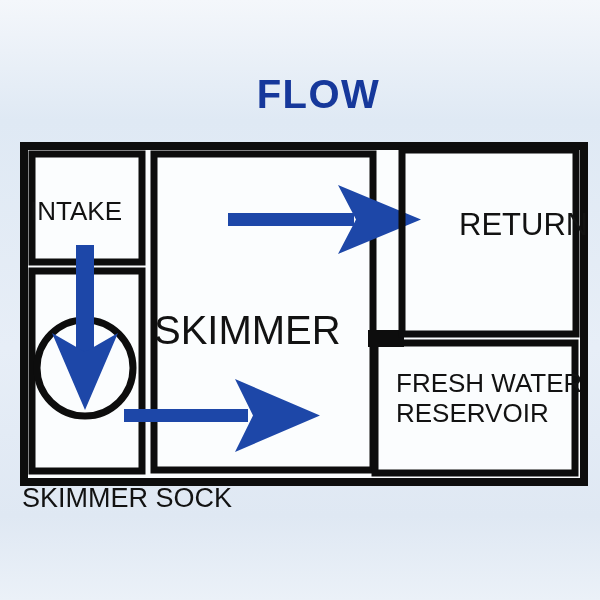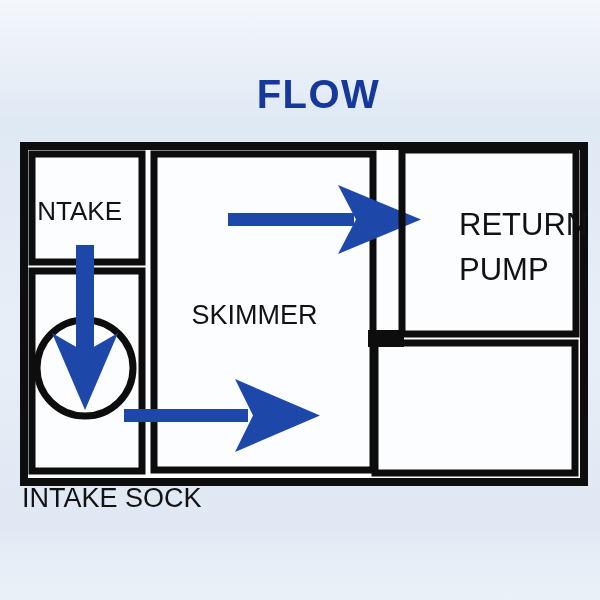--- a/index.html
+++ b/index.html
@@ -8,21 +8,21 @@
     font-family:"Liberation Sans", sans-serif;
     background:linear-gradient(180deg,#f4f7fb 0%,#dfe9f4 20%,#e7eef7 58%,#dfe8f3 86%,#ebf1f8 100%);
   }
   .stage svg{position:absolute;left:0;top:0;}
   .title{
     position:absolute;left:0;right:0;top:72px;text-align:center;
     font-size:40px;font-weight:600;letter-spacing:1.5px;color:#16389b;padding-left:37px;
   }
   .lbl{position:absolute;color:#121212;white-space:nowrap;}
   .lbl-intake{left:30px;top:196px;width:114px;text-align:left;font-size:26px;}
-  .lbl-skimmer{left:154px;top:300px;width:201px;text-align:center;font-size:27px;}
+  .lbl-skimmer{left:154px;top:308px;width:201px;text-align:left;font-size:40px;}
   .lbl-return{left:428px;top:202px;font-size:31px;line-height:45px;margin-left:31px;}
   .lbl-reservoir{left:396px;top:368px;font-size:26px;line-height:30px;}
   .lbl-filtersock{left:22px;top:483px;font-size:27px;}
   .ln{fill:none;stroke:#0d0d0d;}
   .base{fill:#fbfdfe;stroke:#0d0d0d;}
 </style>
 </head>
 <body>
 
 <div class="stage">
@@ -53,17 +53,20 @@
       <polygon points="235,379 320,415.5 235,452 253,415.5"></polygon>
     </g>
 
     <rect class="ln" x="402" y="150" width="174" height="184" stroke-width="7"></rect>
   </svg>
 
   <div class="lbl lbl-intake">INTAKE</div>
   <div class="lbl lbl-skimmer">SKIMMER</div>
   <div class="lbl lbl-return">
     <div>RETURN</div>
-    <div>PUMP</div>
   </div>
-  <div class="lbl lbl-filtersock">INTAKE SOCK</div>
+  <div class="lbl lbl-reservoir">
+    <div>FRESH WATER</div>
+    <div>RESERVOIR</div>
+  </div>
+  <div class="lbl lbl-filtersock">SKIMMER SOCK</div>
 
 </div>
 
 </body></html>

